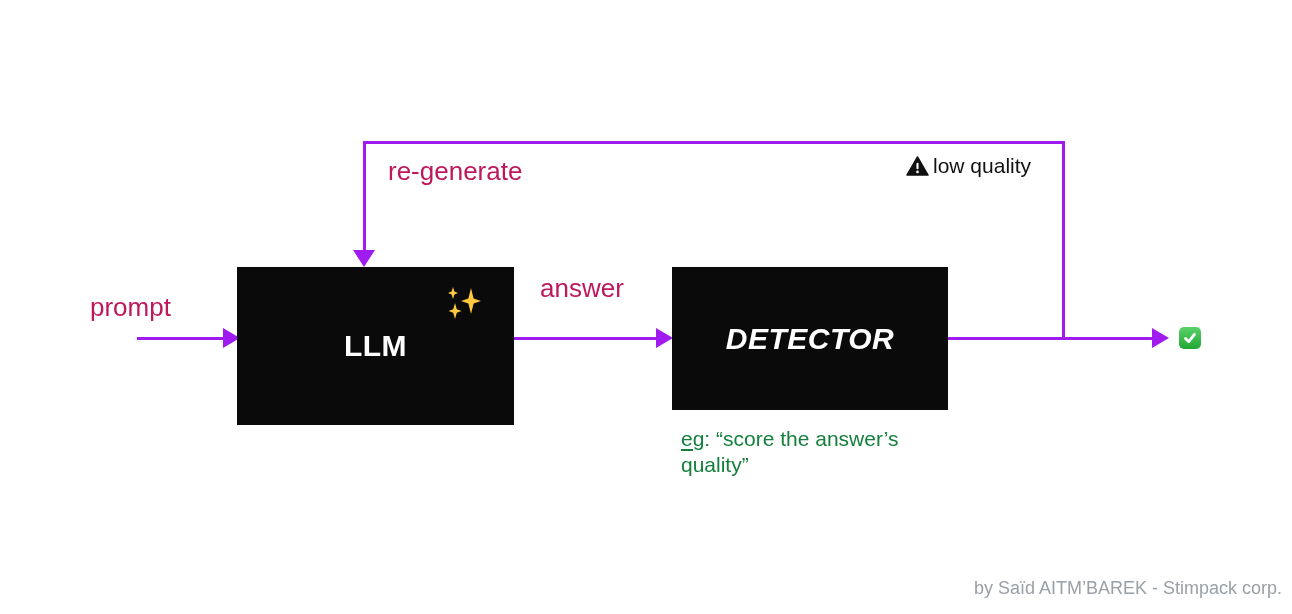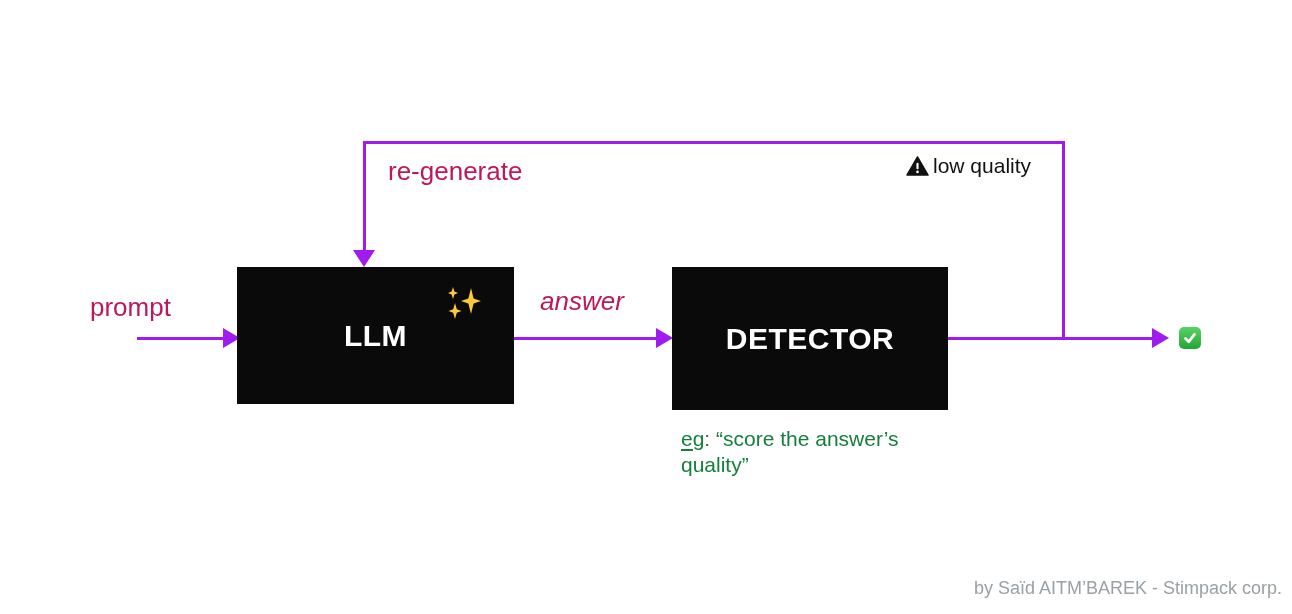--- a/index.html
+++ b/index.html
@@ -91,36 +91,36 @@
         <circle cx="12" cy="17.2" r="1.4" fill="#ffffff"></circle>
       </svg>
     </span>
     <span>low quality</span>
   </div>
 
   <div class="text" style="left:90px; top:292px;">prompt</div>
   <div class="line h" style="left:137px; top:337px; width:87px;"></div>
   <div class="arrowhead right" style="left:223px; top:328px;"></div>
 
-  <div class="node" style="left:237px; top:267px; width:277px; height:137px;">
+  <div class="node" style="left:237px; top:267px; width:277px; height:158px;">
     <span>LLM</span>
     <span class="sparkles">
       <svg width="38" height="34" viewBox="0 0 38 34">
         <path d="M25 2 L27.6 12.4 L35 15 L27.6 17.6 L25 28 L22.4 17.6 L15 15 L22.4 12.4 Z" fill="#FFC83D"></path>
         <path d="M7 1 L8.4 5.6 L12 7 L8.4 8.4 L7 13 L5.6 8.4 L2 7 L5.6 5.6 Z" fill="#FFC83D"></path>
         <path d="M9 17 L10.8 23.2 L15.5 25 L10.8 26.8 L9 33 L7.2 26.8 L2.5 25 L7.2 23.2 Z" fill="#FFC83D"></path>
       </svg>
     </span>
   </div>
 
-  <div class="text" style="left:540px; top:286px;font-style:italic;">answer</div>
+  <div class="text" style="left:540px; top:273px;">answer</div>
   <div class="line h" style="left:514px; top:337px; width:142px;"></div>
   <div class="arrowhead right" style="left:656px; top:328px;"></div>
 
-  <div class="node" style="left:672px; top:267px; width:276px; height:143px;">
+  <div class="node" style="left:672px; top:267px; width:276px; height:143px;font-style:italic;">
     <span>DETECTOR</span>
   </div>
 
   <div class="caption" style="left:681px; top:426px;">
     <span class="u">eg</span><span>: “score the answer’s quality”</span>
   </div>
 
   <div class="line h" style="left:948px; top:337px; width:204px;"></div>
   <div class="arrowhead right" style="left:1152px; top:328px;"></div>
 

